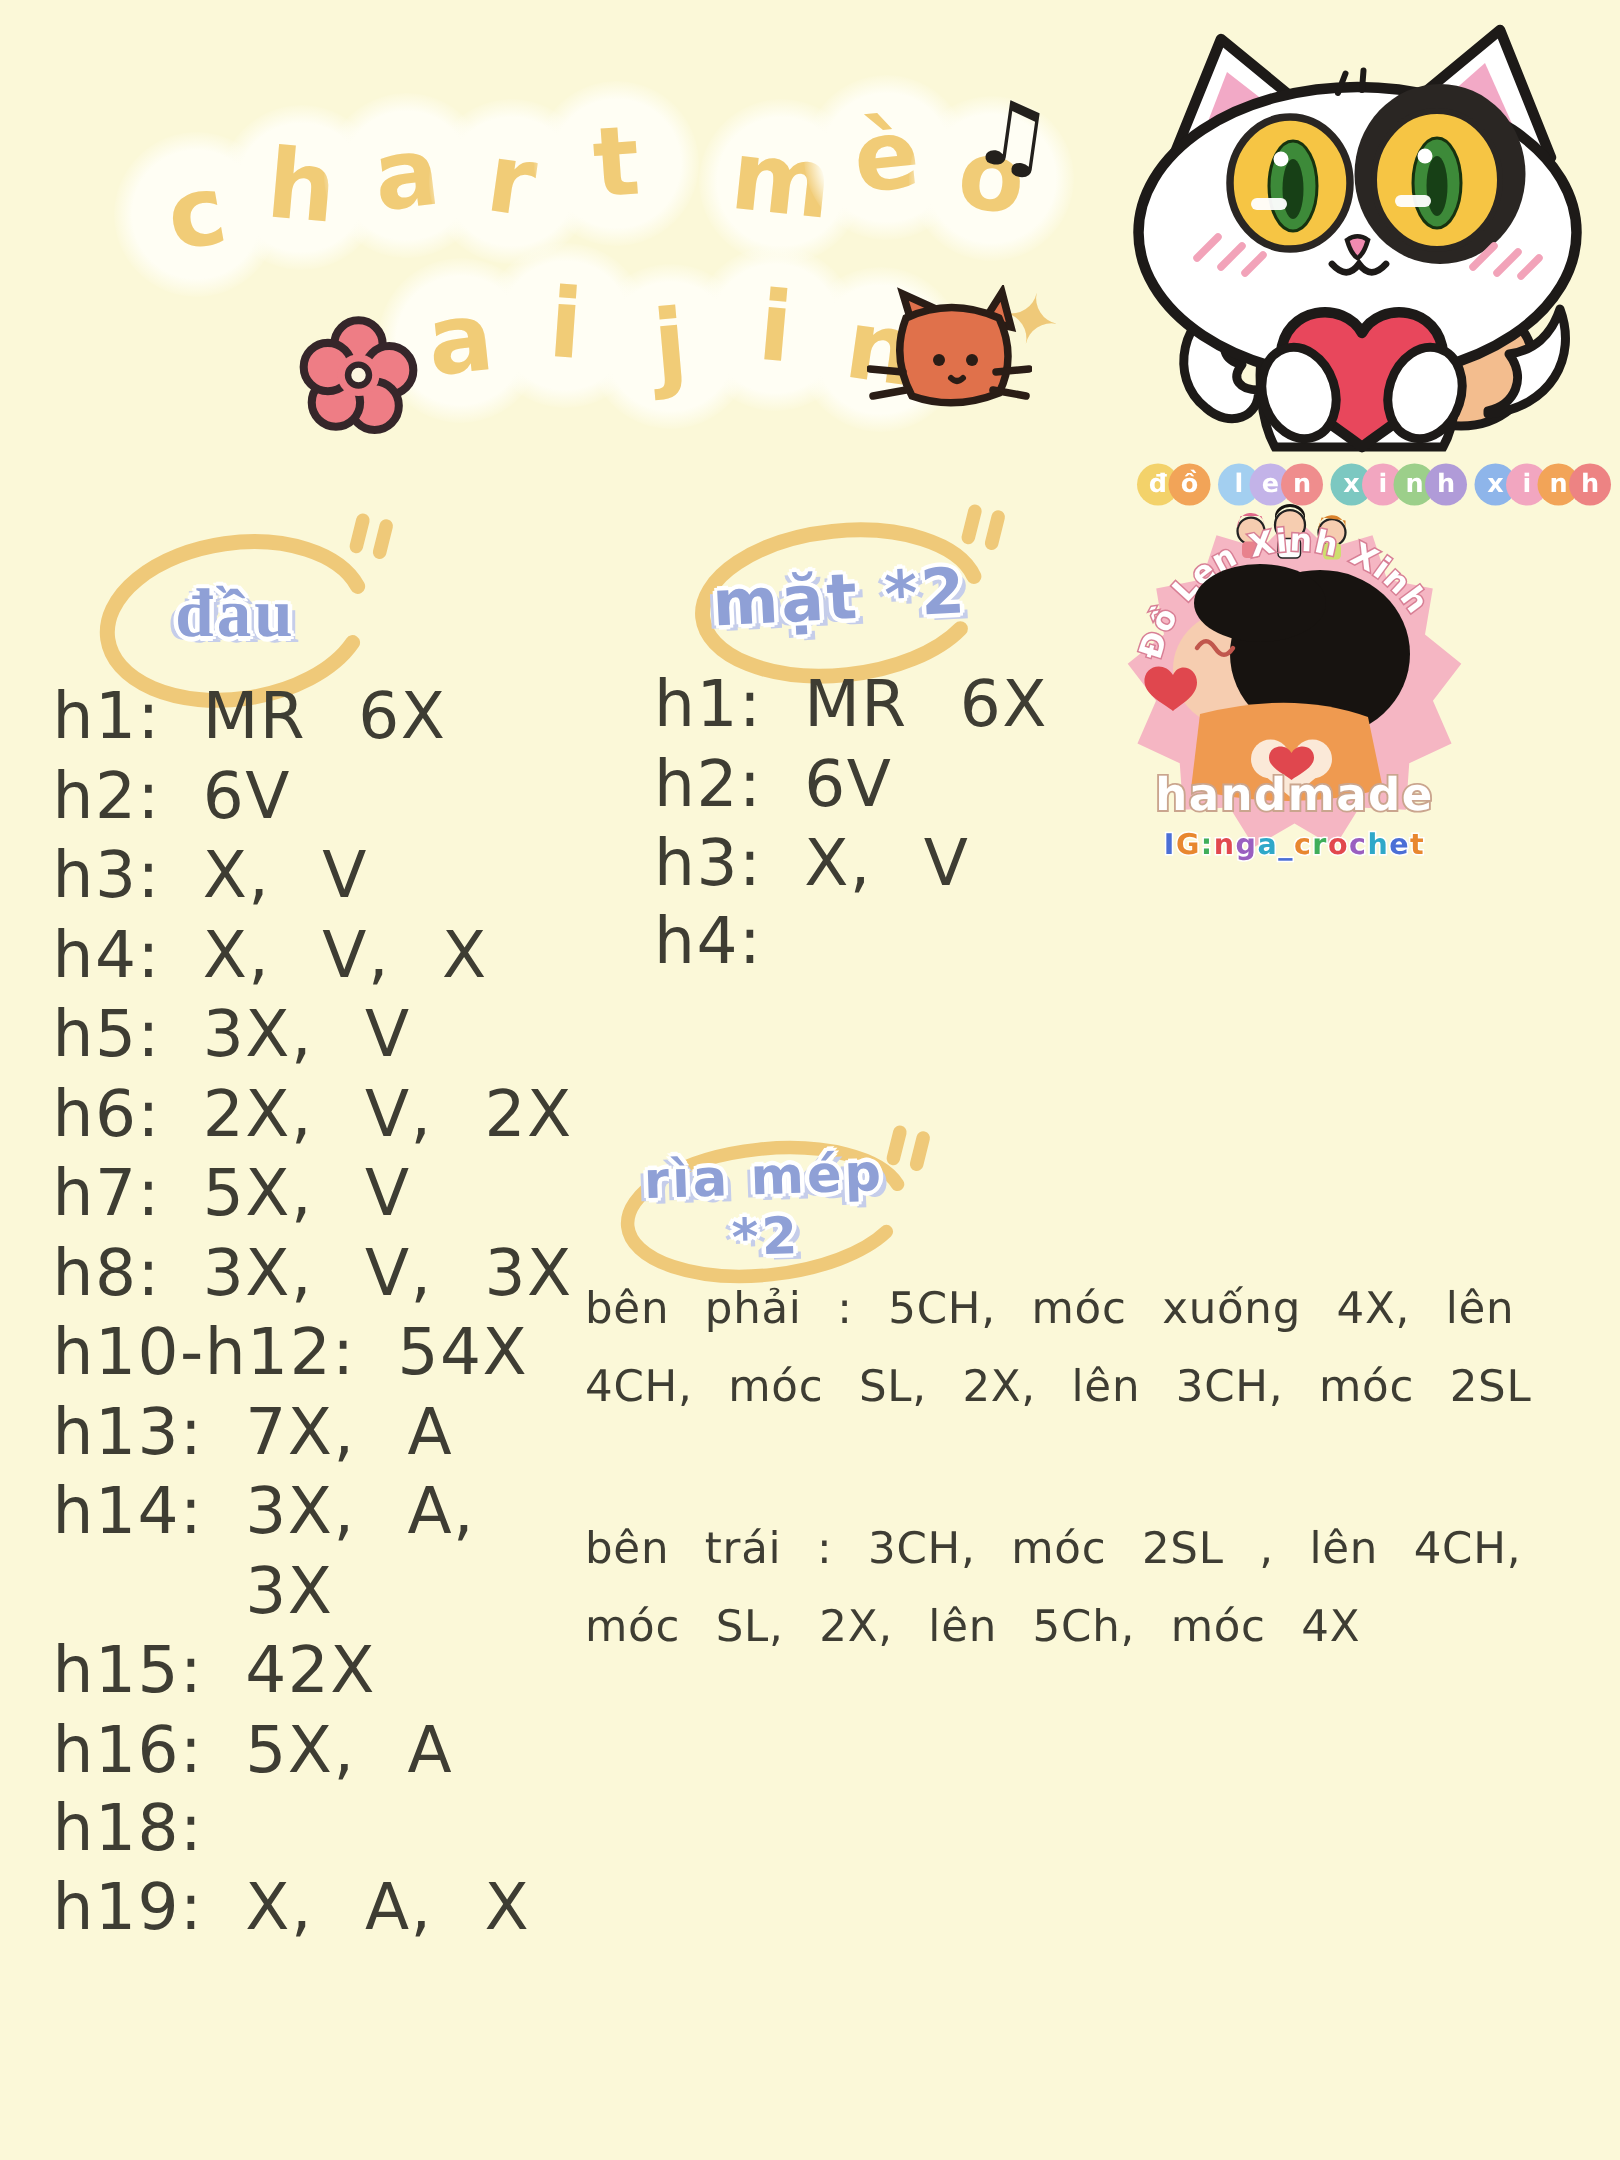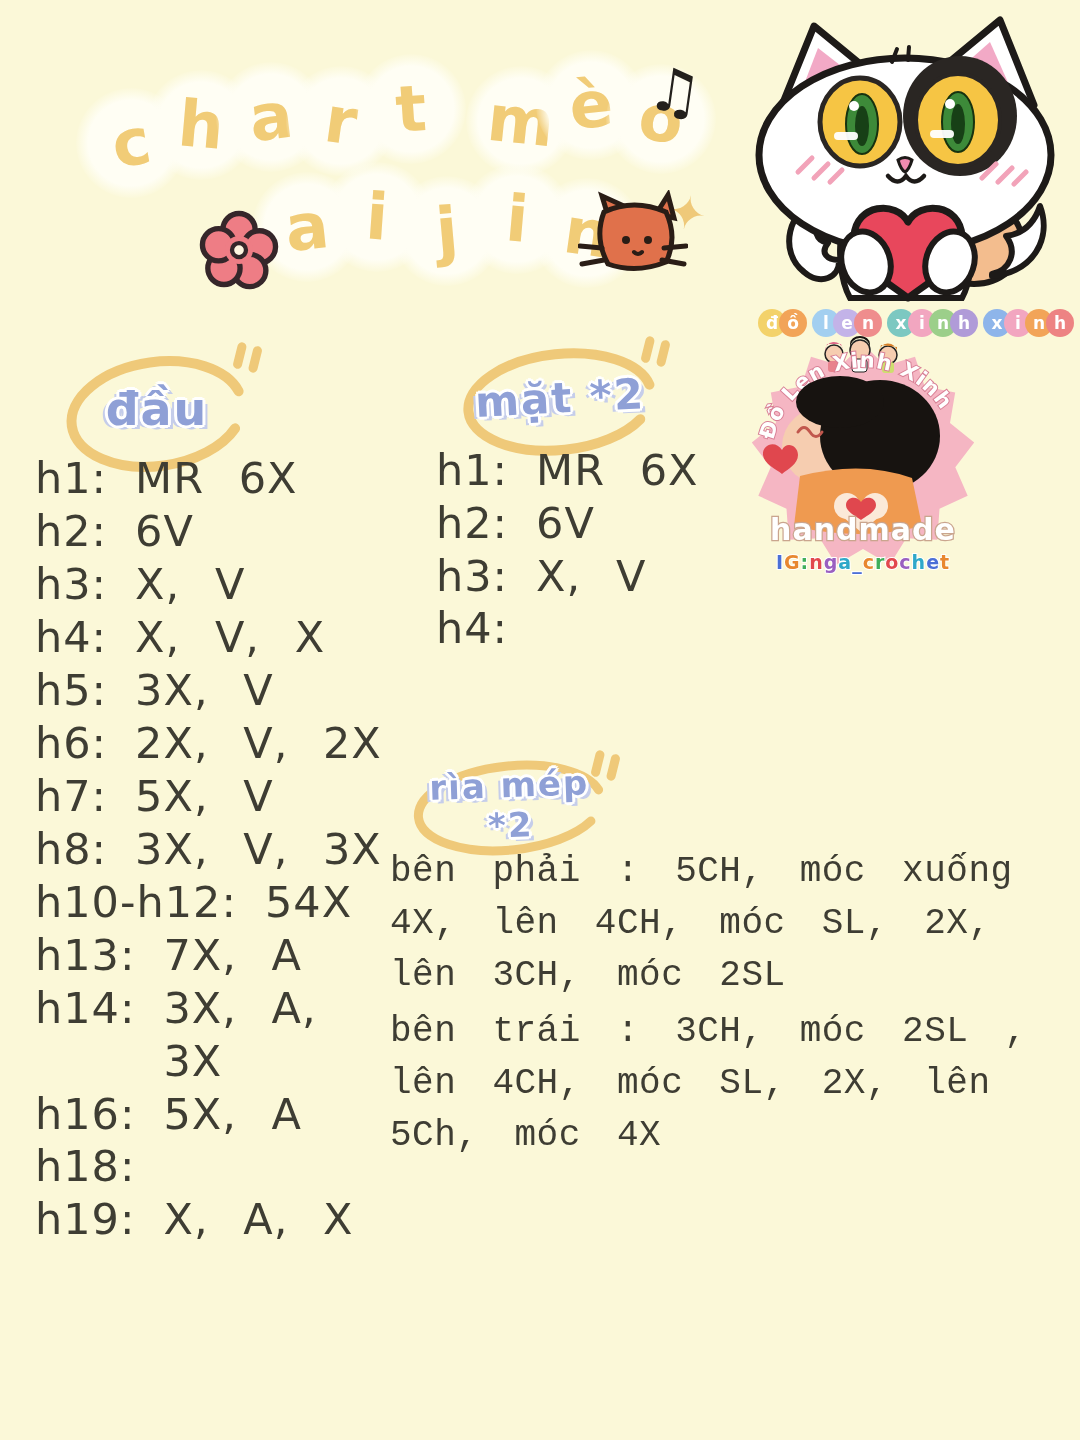--- a/index.html
+++ b/index.html
@@ -44,42 +44,42 @@
   #bubble-word .sp{width:12px;}
 
   
   .badge{position:absolute;}
   .badge svg.oval{position:absolute;left:0;top:0;width:100%;height:100%;}
   .badge-label{position:absolute;left:0;right:0;top:50%;transform:translateY(-58%);
       text-align:center;font-weight:800;color:#8fa0d6;letter-spacing:2px;
       text-shadow:-3px 0 0 #fff,3px 0 0 #fff,0 -3px 0 #fff,0 3px 0 #fff,
                   -2px -2px 0 #fff,2px 2px 0 #fff,-2px 2px 0 #fff,2px -2px 0 #fff,
                   -5px 2px 0 #c5cdea,5px 4px 0 #c5cdea;}
-  .badge-dau{left:62px;top:348px;width:190px;height:130px;}
+  .badge-dau{left:62px;top:348px;width:190px;height:130px;font-family:Liberation Serif, serif;}
   .badge-dau .badge-label{font-size:46px;}
   .badge-mat{left:460px;top:342px;width:200px;height:120px;}
   .badge-mat .badge-label{font-size:42px;transform:translateY(-58%) rotate(-3deg);}
   .badge-ria{left:410px;top:756px;width:200px;height:105px;}
   .badge-ria .badge-label{font-size:34px;transform:translateY(-55%) rotate(-2deg);}
   .quotes{position:absolute;right:-8px;top:-4px;display:flex;gap:7px;transform:rotate(14deg);}
   .quotes i{display:block;width:9px;height:27px;background:#efc979;border-radius:5px;}
 
   
   .rows{position:absolute;}
   #dau-rows{left:35px;top:452px;width:360px;}
   #mat-rows{left:436px;top:444px;width:632px;}
   .row{display:flex;align-items:baseline;gap:28px;min-height:51.8px;
        font-size:43px;letter-spacing:1px;}
   #mat-rows .row{min-height:53px;}
   .row-label{white-space:nowrap;}
   .row-value{word-spacing:20px;line-height:53px;}
 
   
-  .para{position:absolute;left:390px;width:684px;margin:0;font-size:36px;line-height:52px;
-        word-spacing:14px;letter-spacing:0.5px;font-family:Liberation Mono, monospace;}
+  .para{position:absolute;left:390px;width:684px;margin:0;font-size:29px;line-height:52px;
+        word-spacing:14px;letter-spacing:0.5px;}
   #para-right{top:846px;}
   #para-left{top:1006px;}
 
   
   .pink-badge{position:absolute;left:748px;top:328px;width:230px;height:258px;z-index:1;}
 </style>
 </head>
 <body>
 
 <div class="page">
@@ -205,20 +205,24 @@
       </div>
       <div class="row">
         <span class="row-label">h13:</span>
         <span class="row-value">7X, A</span>
       </div>
       <div class="row">
         <span class="row-label">h14:</span>
         <span class="row-value">3X, A, 3X</span>
       </div>
       <div class="row">
+        <span class="row-label">h15:</span>
+        <span class="row-value">42X</span>
+      </div>
+      <div class="row">
         <span class="row-label">h16:</span>
         <span class="row-value">5X, A</span>
       </div>
       <div class="row">
         <span class="row-label">h18:</span>
       </div>
       <div class="row">
         <span class="row-label">h19:</span>
         <span class="row-value">X, A, X</span>
       </div>

